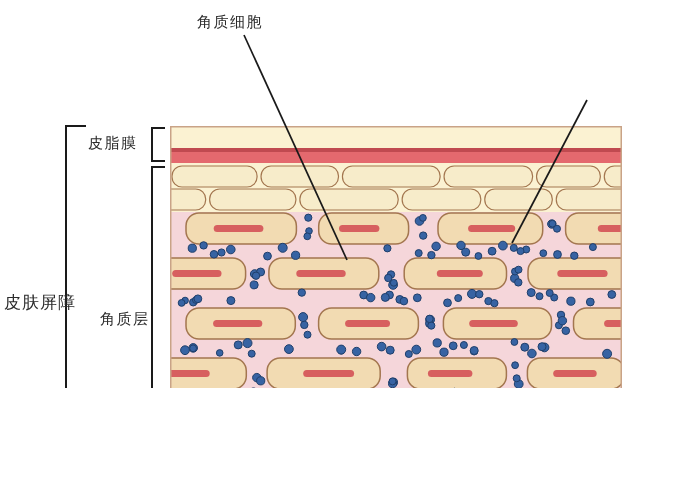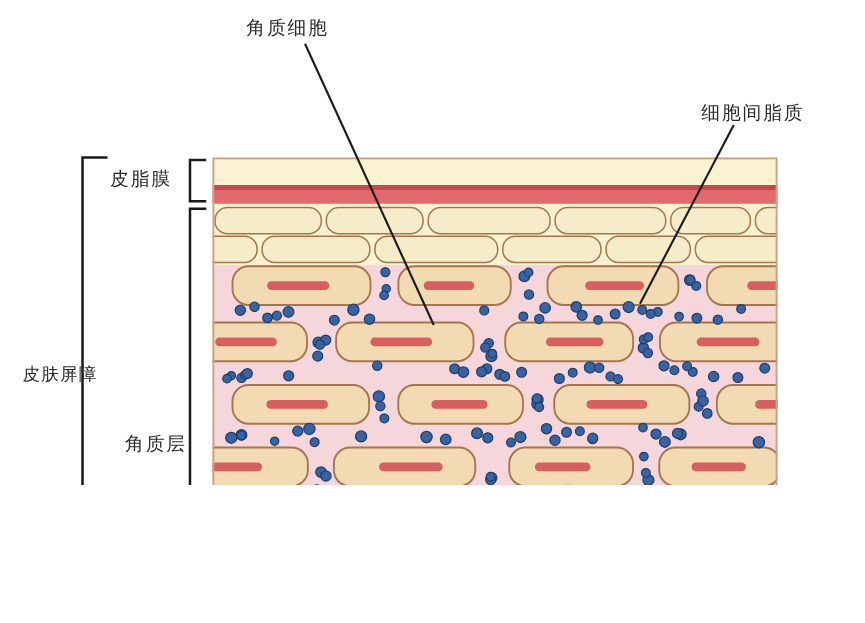--- a/index.html
+++ b/index.html
@@ -1,20 +1,20 @@
 <!DOCTYPE html>
 <html><head>
 <meta charset="utf-8">
 <style>
   html,body{margin:0;padding:0;background:#fff;}
   body{font-family:"DejaVu Sans","Liberation Sans",sans-serif;}
   .canvas{position:relative;width:692px;height:388px;background:#ffffff;overflow:hidden;padding-left:42px;}
   svg.diagram{position:absolute;left:0;top:0;display:block;}
   .lbl{position:absolute;font-size:15px;letter-spacing:1.5px;color:#2b2b2b;white-space:nowrap;line-height:1.2;}
-  .lbl-big{font-size:14px;letter-spacing:1px;margin-left:14px;}
+  .lbl-big{font-size:17px;letter-spacing:1px;}
 </style>
 </head>
 <body>
 
 <div class="canvas">
   <svg class="diagram" id="diagram-svg" width="692" height="498" viewBox="0 0 692 498">
       <defs>
         <clipPath id="clip-ill">
           <rect x="170" y="126" width="452" height="372"></rect>
         </clipPath>
@@ -324,17 +324,16 @@
       </g>
       <rect x="170.75" y="126.75" width="450.5" height="380" fill="none" stroke="#c9a387" stroke-width="1.5"></rect>
       <line x1="244" y1="35" x2="347" y2="260" stroke="#1a1a1a" stroke-width="1.7"></line>
       <line x1="587" y1="100" x2="512" y2="243" stroke="#1a1a1a" stroke-width="1.7"></line>
       <path d="M 86 126 L 66 126 L 66 492 L 86 492" fill="none" stroke="#1a1a1a" stroke-width="2"></path>
       <path d="M 165 128 L 152 128 L 152 161 L 165 161" fill="none" stroke="#1a1a1a" stroke-width="2"></path>
       <path d="M 165 167 L 152 167 L 152 490 L 165 490" fill="none" stroke="#1a1a1a" stroke-width="2"></path>
     </svg>
 
   <div class="lbl" style="left:197px;top:13px;">角质细胞</div>
-  <div class="lbl" style="left:561px;top:81px;">细胞间脂质</div>
   <div class="lbl" style="left:88px;top:134px;">皮脂膜</div>
   <div class="lbl lbl-big" style="left:4px;top:292px;">皮肤屏障</div>
-  <div class="lbl" style="left:100px;top:346px;">角质层</div>
+  <div class="lbl" style="left:100px;top:310px;">角质层</div>
 </div>
 
 </body></html>

